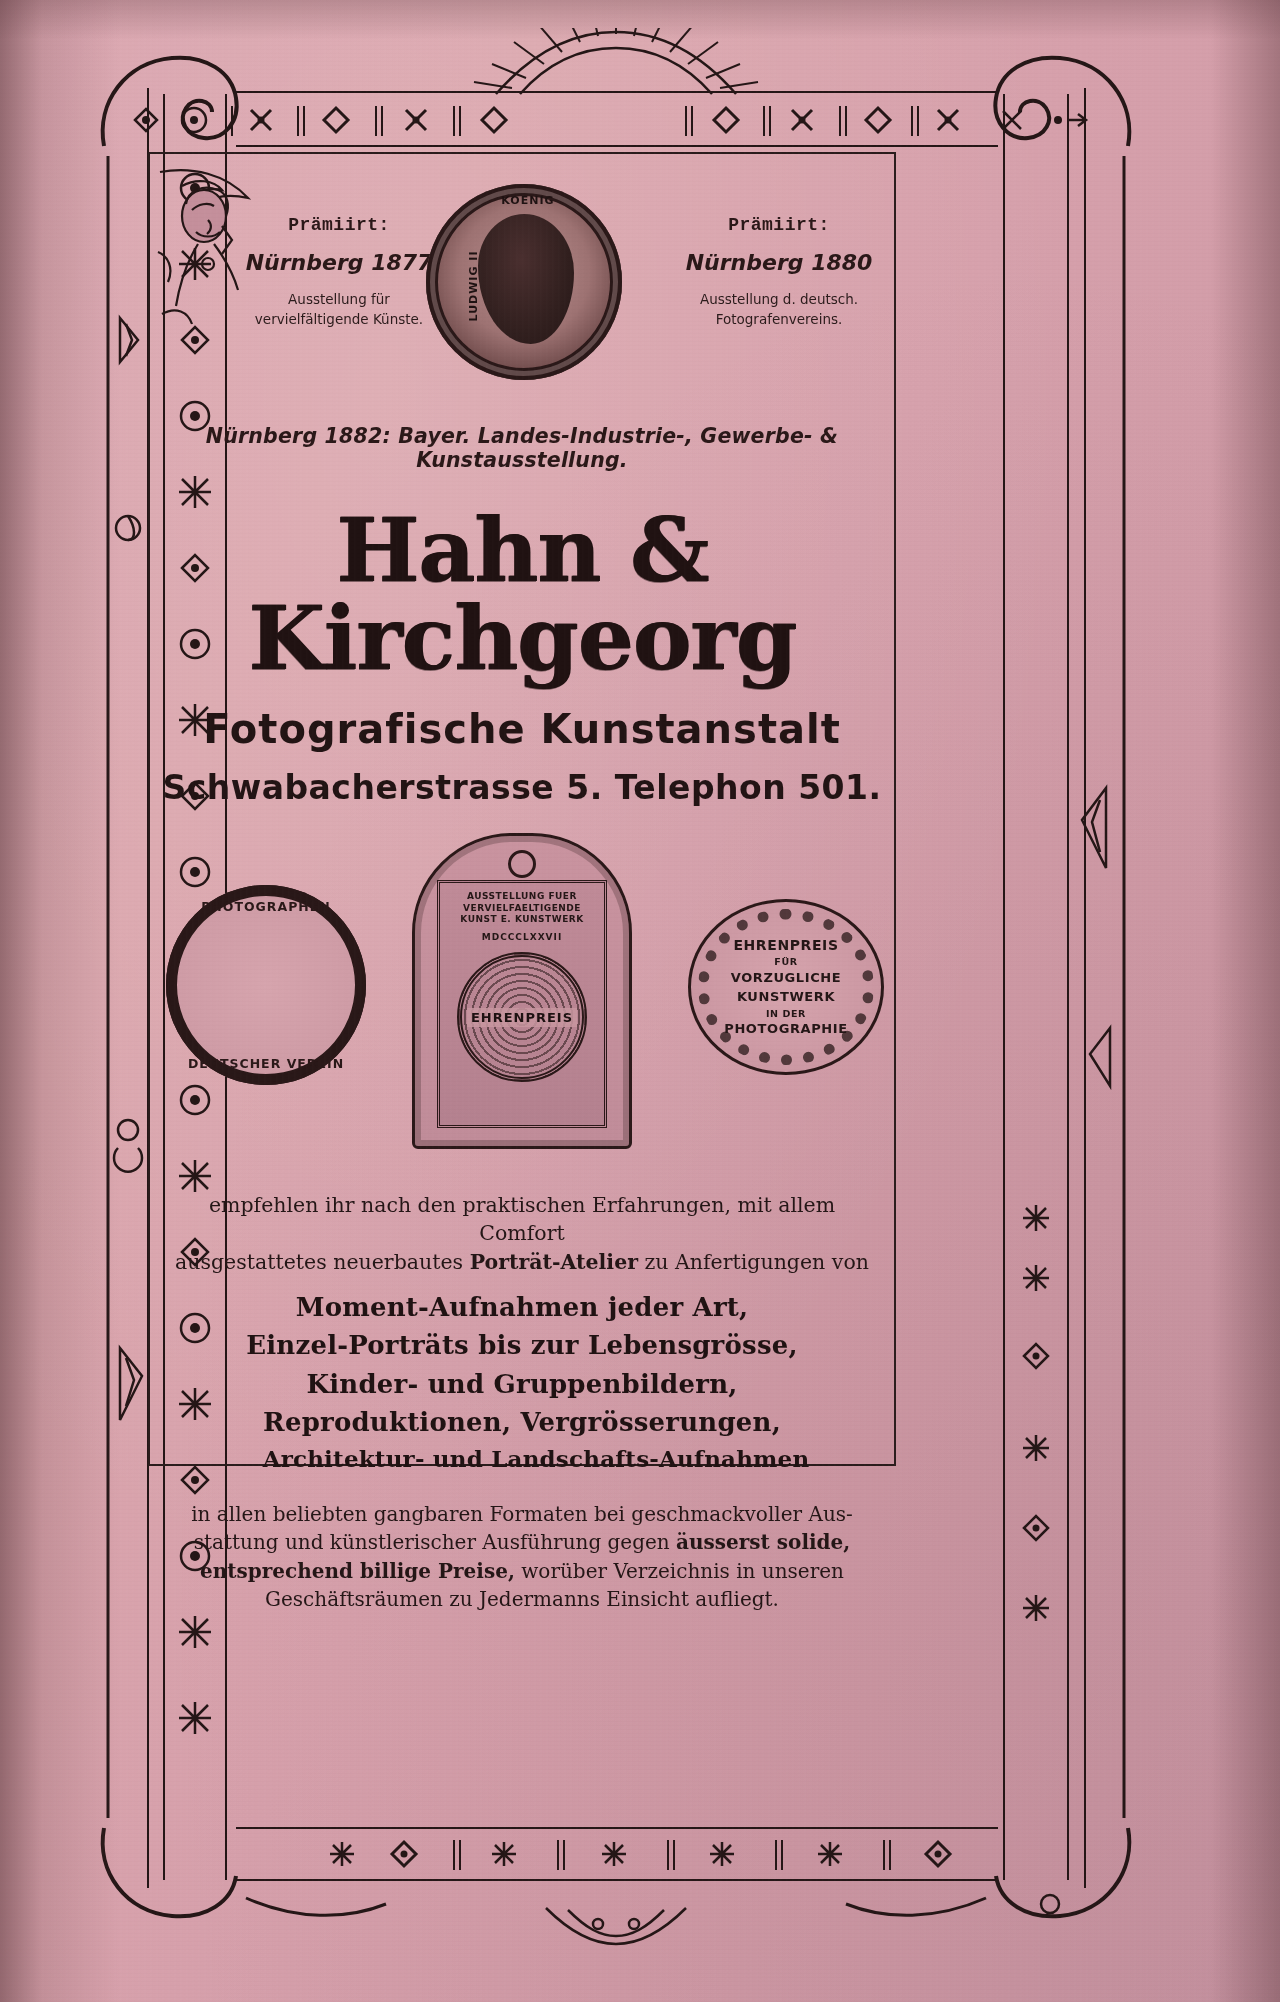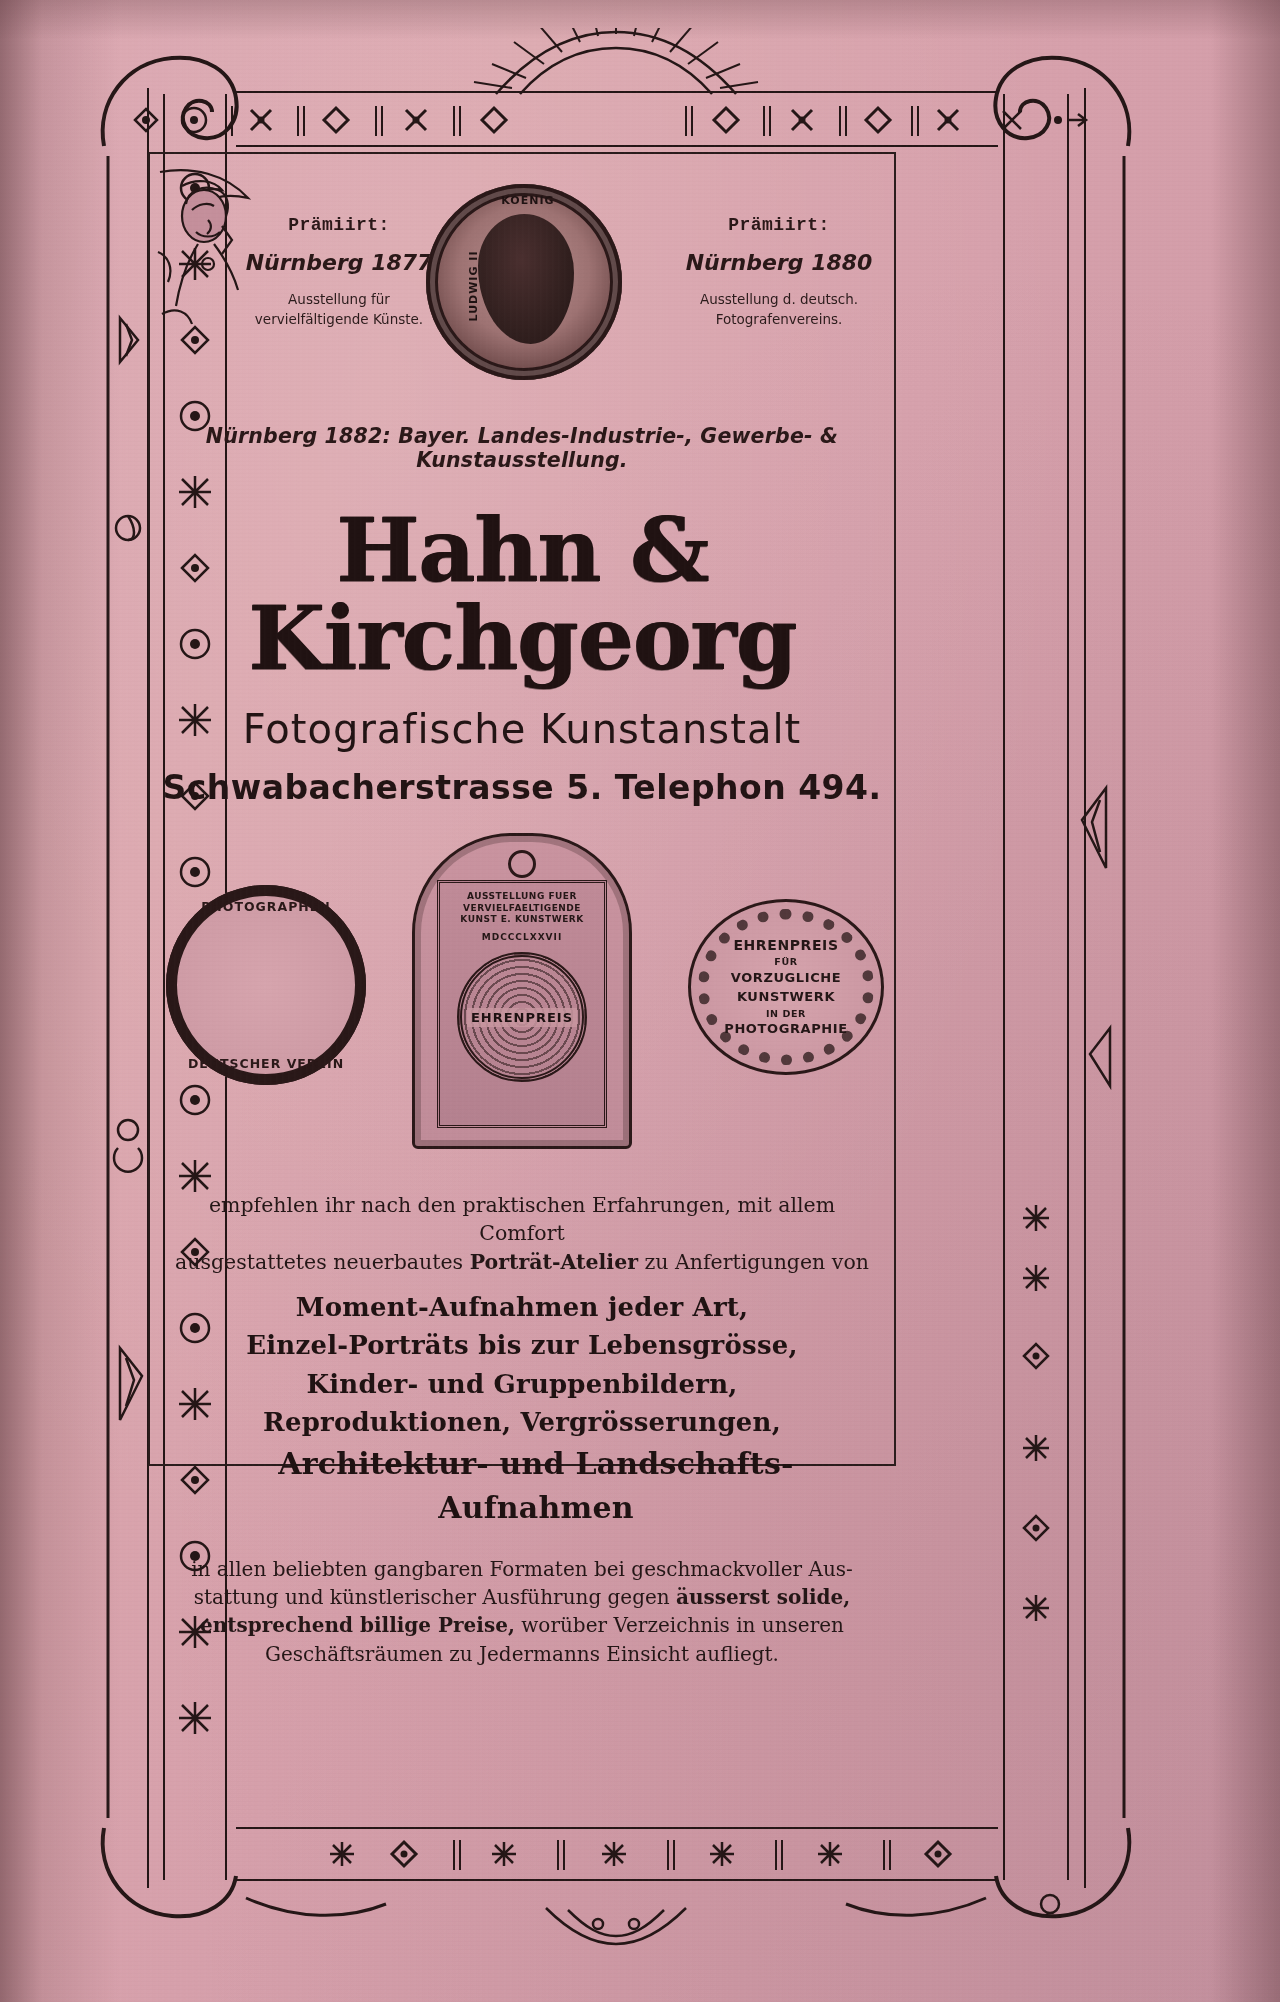--- a/index.html
+++ b/index.html
@@ -221,21 +221,21 @@
     font-size: 88px;
     line-height: 1;
     letter-spacing: -1px;
     color: #201212;
     text-shadow: 1px 0 0 #201212, 0 1px 0 rgba(30,18,18,0.5);
   }
 
   .subtitle {
     margin-top: 24px;
     font-family: "DejaVu Sans", sans-serif;
-    font-weight: normal;
+    font-weight: bold;
     font-size: 40px;
     letter-spacing: 1px;
     color: #221414;
   }
   .address {
     margin-top: 16px;
     font-family: "DejaVu Sans", sans-serif;
     font-weight: bold;
     font-size: 33px;
     letter-spacing: 0.5px;
@@ -426,21 +426,21 @@
     margin-top: 12px;
   }
   .services div {
     font-family: "DejaVu Serif", serif;
     font-weight: bold;
     font-size: 26px;
     line-height: 1.48;
     letter-spacing: 0.2px;
     color: #1f1212;
   }
-  .services div.smallrow { font-size: 30px; padding-left: 28px; }
+  .services div.smallrow { font-size: 23px; padding-left: 28px; }
   .tail {
     margin-top: 24px;
     font-family: "DejaVu Serif", serif;
     font-size: 20px;
     line-height: 1.42;
     text-align: justify;
     text-align-last: center;
   }
   .tail b { font-weight: bold; }
 </style>
@@ -775,21 +775,21 @@
         <div class="city">Nürnberg 1880</div>
         <div class="sub">Ausstellung d. deutsch. Fotografenvereins.</div>
       </div>
     </div>
 
     <div class="exhibition">Nürnberg 1882: Bayer. Landes-Industrie-, Gewerbe- &amp; Kunstausstellung.</div>
 
     <div class="company">Hahn &amp; Kirchgeorg</div>
 
     <div class="subtitle">Fotografische Kunstanstalt</div>
-    <div class="address">Schwabacherstrasse 5.  Telephon 494.</div>
+    <div class="address">Schwabacherstrasse 5.  Telephon 501.</div>
 
     <div class="emblems">
 
       <div class="emblem seal-left">
         <div class="ring-text">
           <span class="rt-top">PHOTOGRAPHEN</span>
           <span class="rt-bottom">DEUTSCHER            VEREIN</span>
         </div>
       </div>
 

